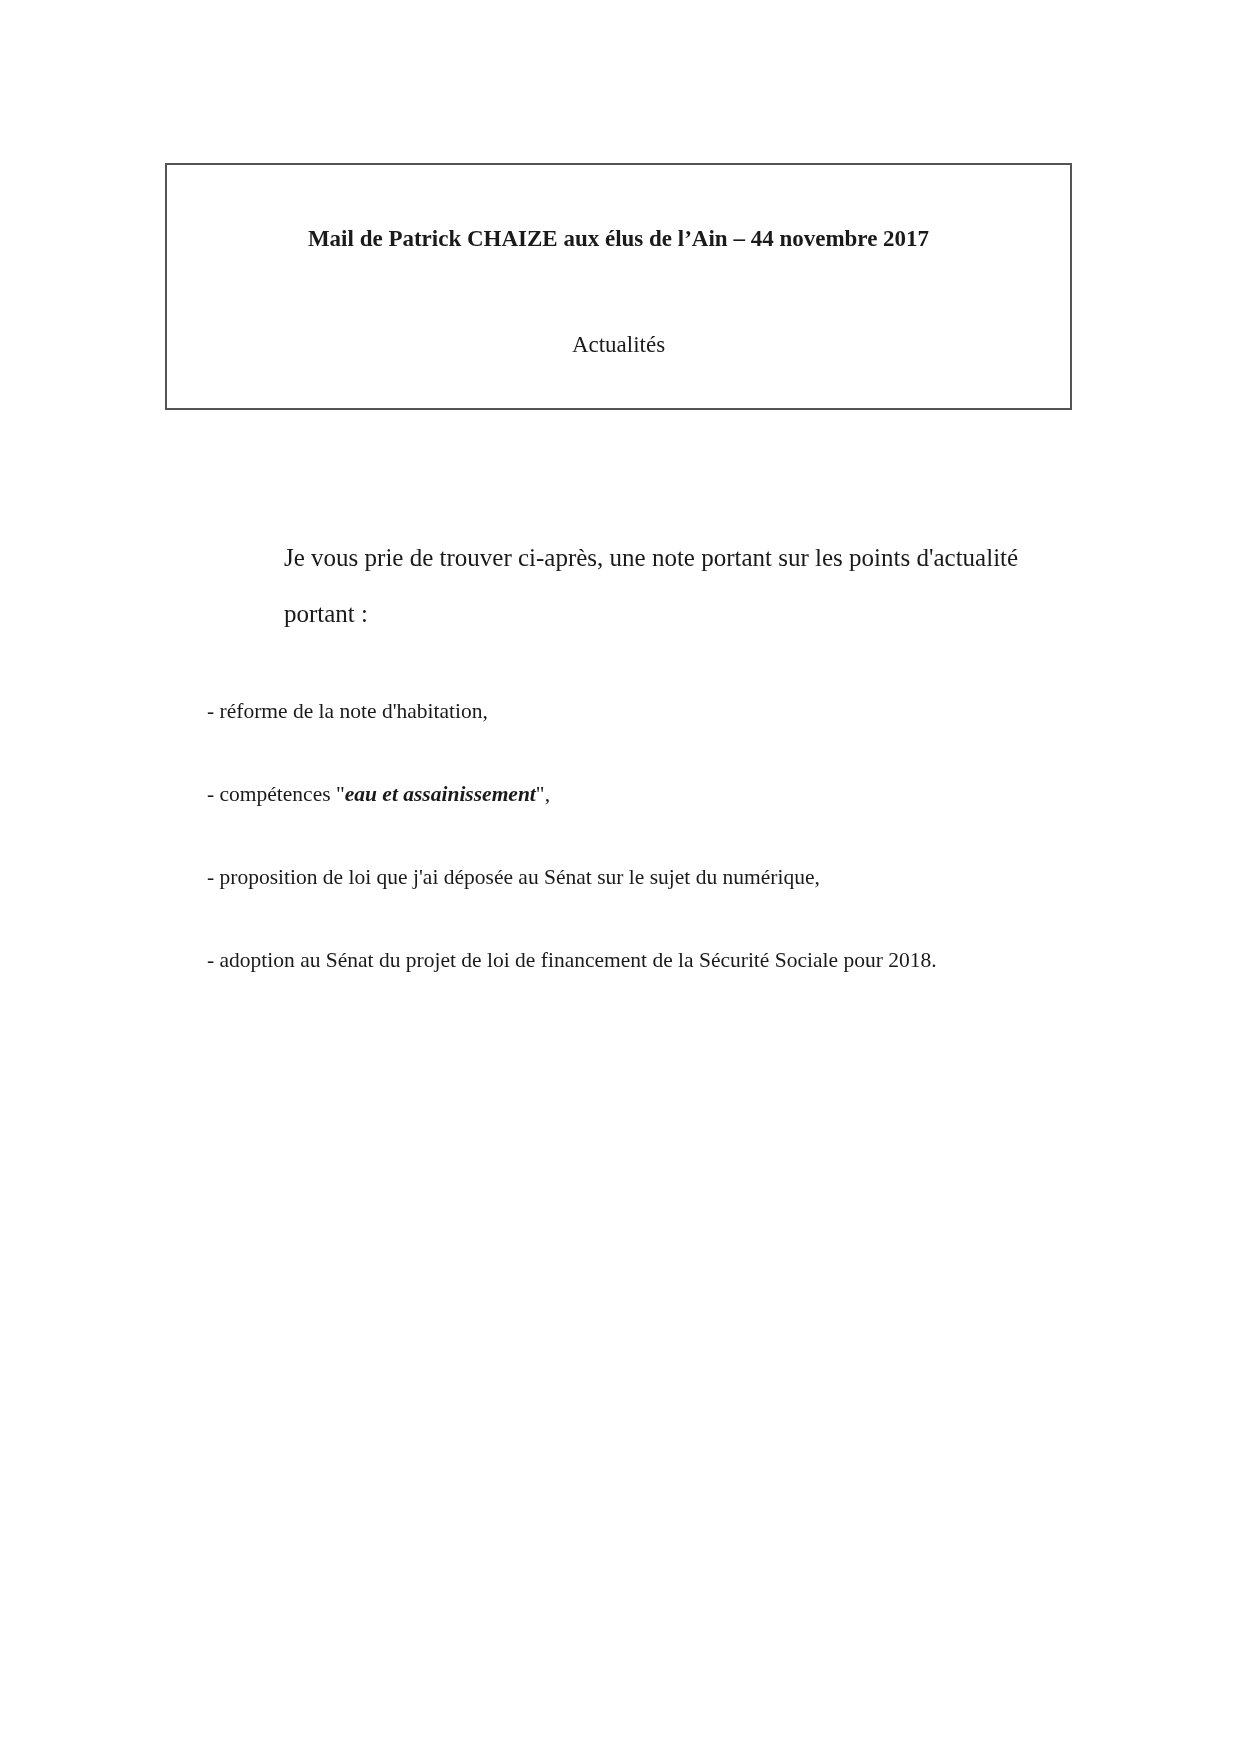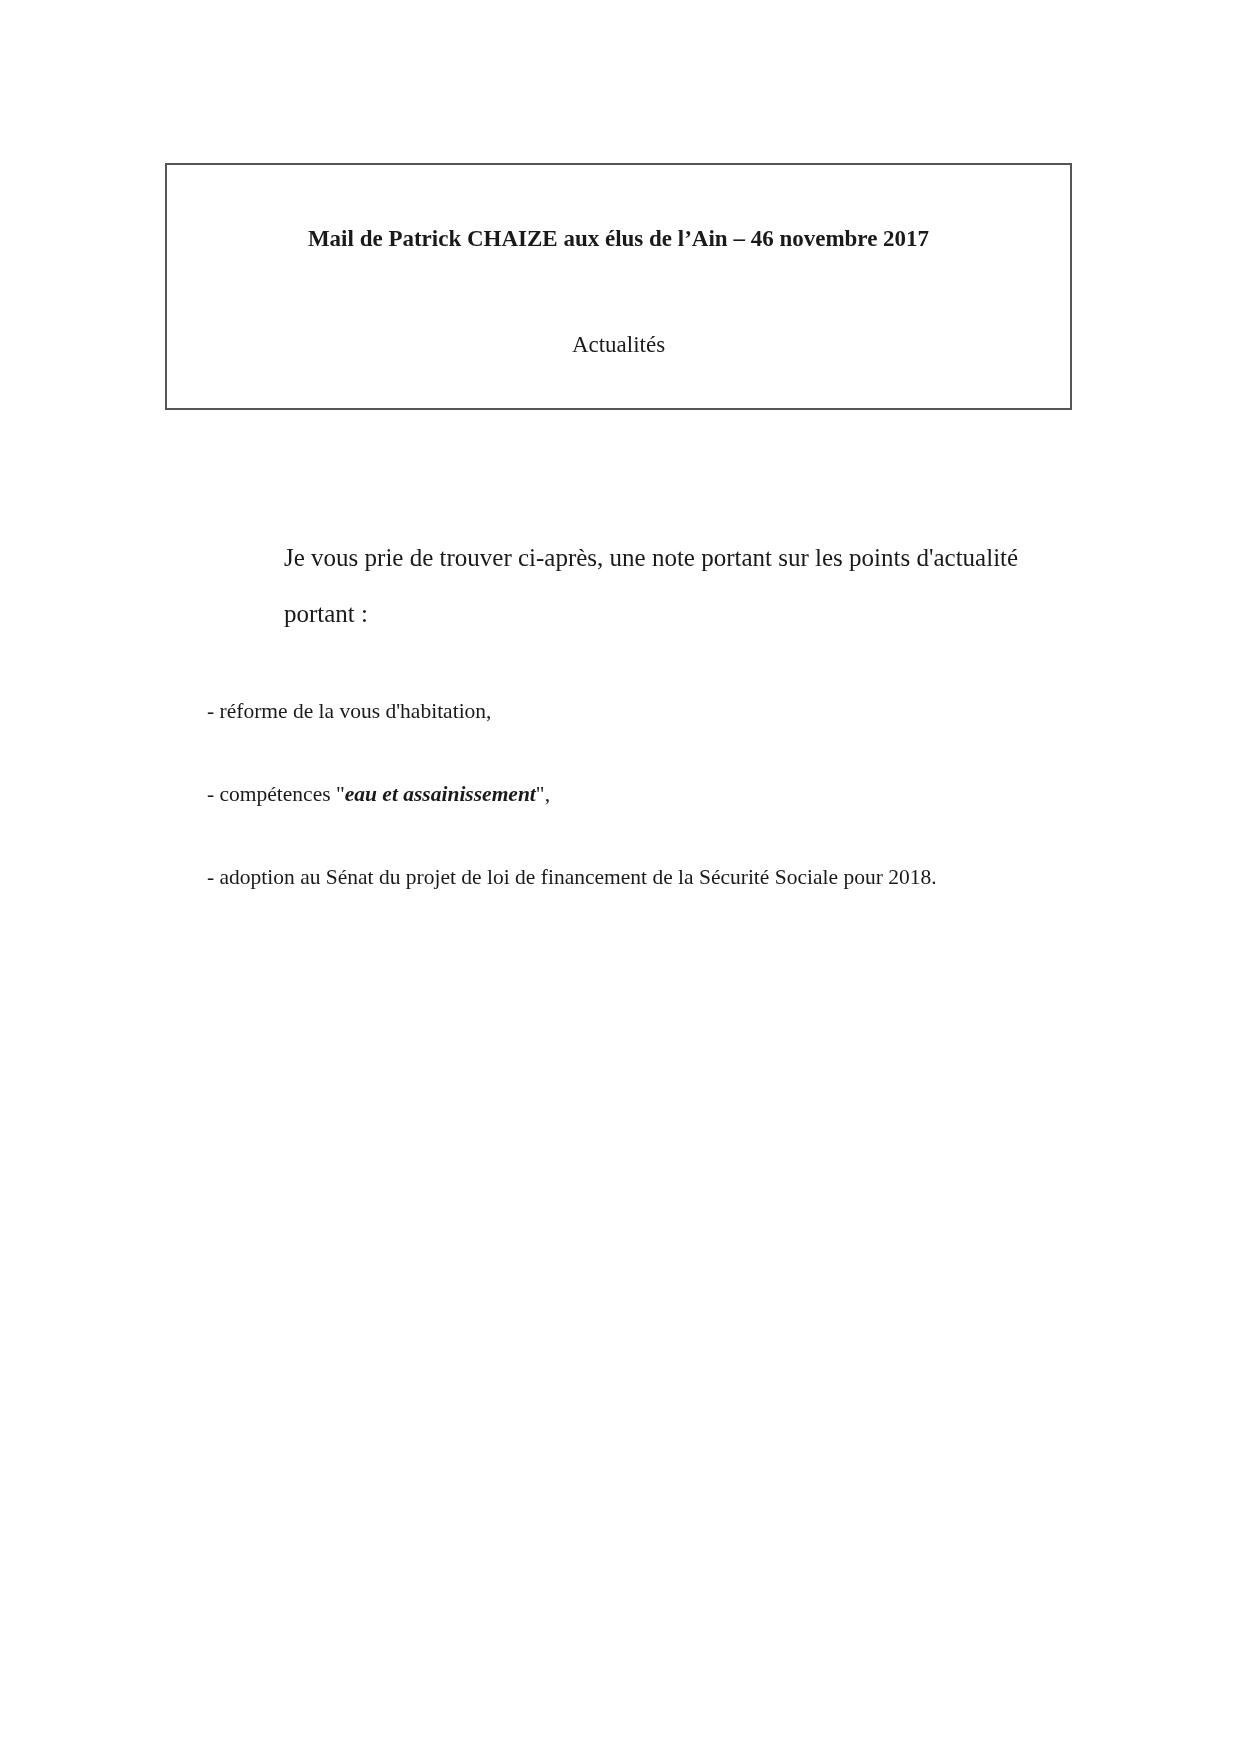--- a/index.html
+++ b/index.html
@@ -68,32 +68,35 @@
     .bullets li {
       height: 83px;
       line-height: 34px;
     }
     .em { font-style: italic; font-weight: bold; }
   </style>
 </head>
 <body>
 
 <div class="header-box">
-  <h1 class="doc-title">Mail de Patrick CHAIZE aux élus de l’Ain – 46 novembre 2017</h1>
+  <h1 class="doc-title">Mail de Patrick CHAIZE aux élus de l’Ain – 44 novembre 2017</h1>
   <h2 class="doc-subtitle">Actualités</h2>
 </div>
 
 <p class="intro">
   <span>Je vous prie de trouver ci-après, une note portant sur les points d'actualité</span><br>
   <span>portant :</span>
 </p>
 
 <ul class="bullets">
   <li>
-    <span>- réforme de la vous d'habitation,</span>
+    <span>- réforme de la note d'habitation,</span>
   </li>
   <li>
     <span>- compétences "</span><span class="em">eau et assainissement</span><span>",</span>
+  </li>
+  <li>
+    <span>- proposition de loi que j'ai déposée au Sénat sur le sujet du numérique,</span>
   </li>
   <li>
     <span>- adoption au Sénat du projet de loi de financement de la Sécurité Sociale pour 2018.</span>
   </li>
 </ul>
 
 </body></html>

